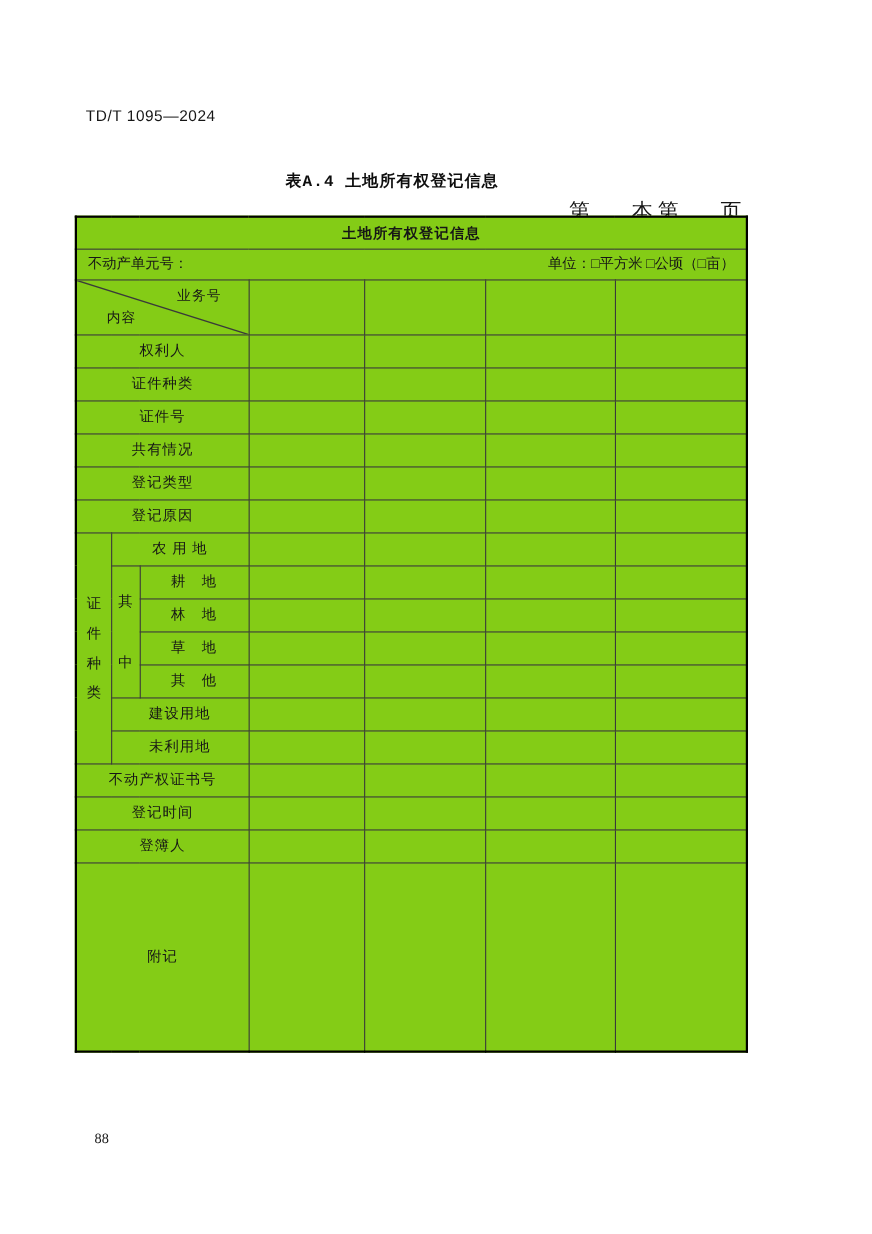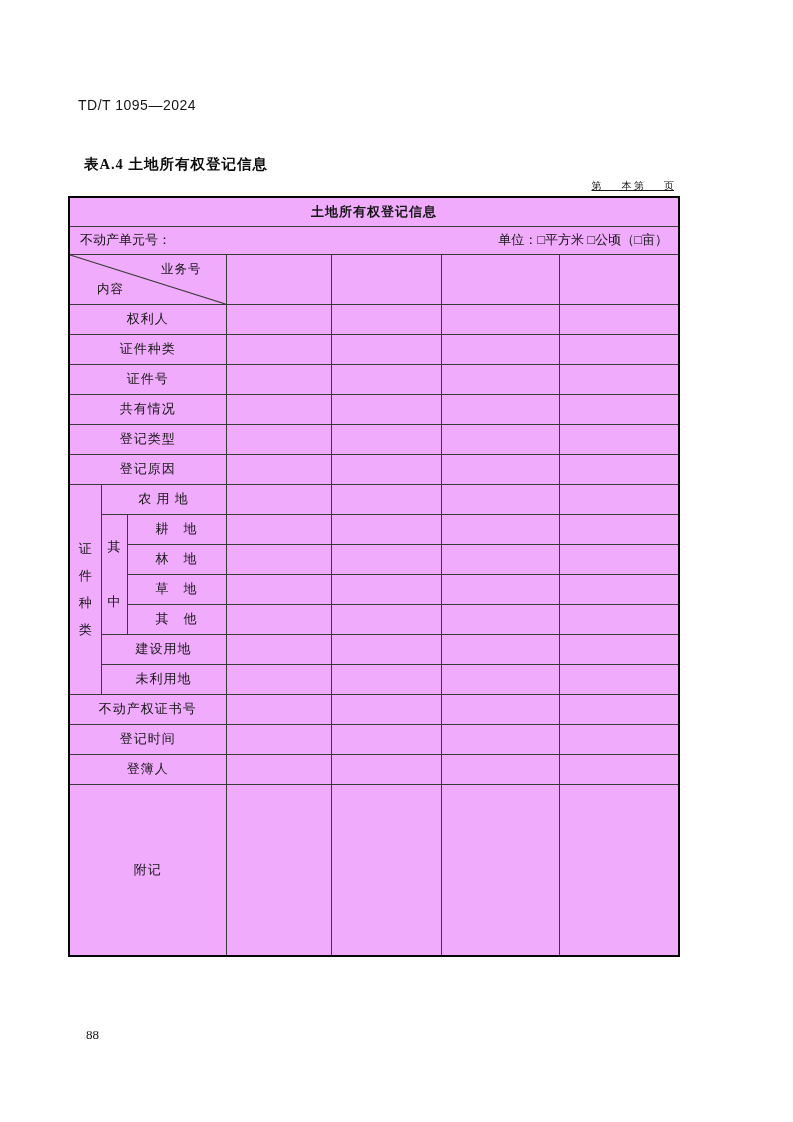--- a/index.html
+++ b/index.html
@@ -20,47 +20,48 @@
     left: 78px;
     top: 97px;
     font-family: "Liberation Sans", "DejaVu Sans", sans-serif;
     font-size: 14px;
     letter-spacing: 0.5px;
     color: #161616;
     text-align: right;
   }
   .caption-title {
     position: absolute;
-    left: 84px;
+    left: 52px;
     top: 155px;
     width: 609px;
-    font-family: Liberation Serif, serif;
+    text-align: center;
+    font-family: Liberation Mono, monospace;
     font-weight: 700;
     font-size: 14.5px;
     letter-spacing: 1px;
     color: #0d0d0d;
   }
   .page-indicator {
     position: absolute;
     left: 68px;
     top: 179px;
     width: 606px;
     text-align: right;
-    font-size: 10px;
+    font-size: 19px;
     color: #161616;
     text-decoration: underline;
   }
   table.reg-table {
     position: absolute;
     left: 68px;
     top: 196px;
     border-collapse: collapse;
     table-layout: fixed;
     width: 610px;
-    background: #f0abfc;
+    background: #84cc16;
   }
   table.reg-table td {
     border: 1px solid #3a3a3a;
     font-size: 13px;
     color: #161616;
     text-align: center;
     vertical-align: middle;
     overflow: hidden;
   }
   table.reg-table { border: 2px solid #000000; }

